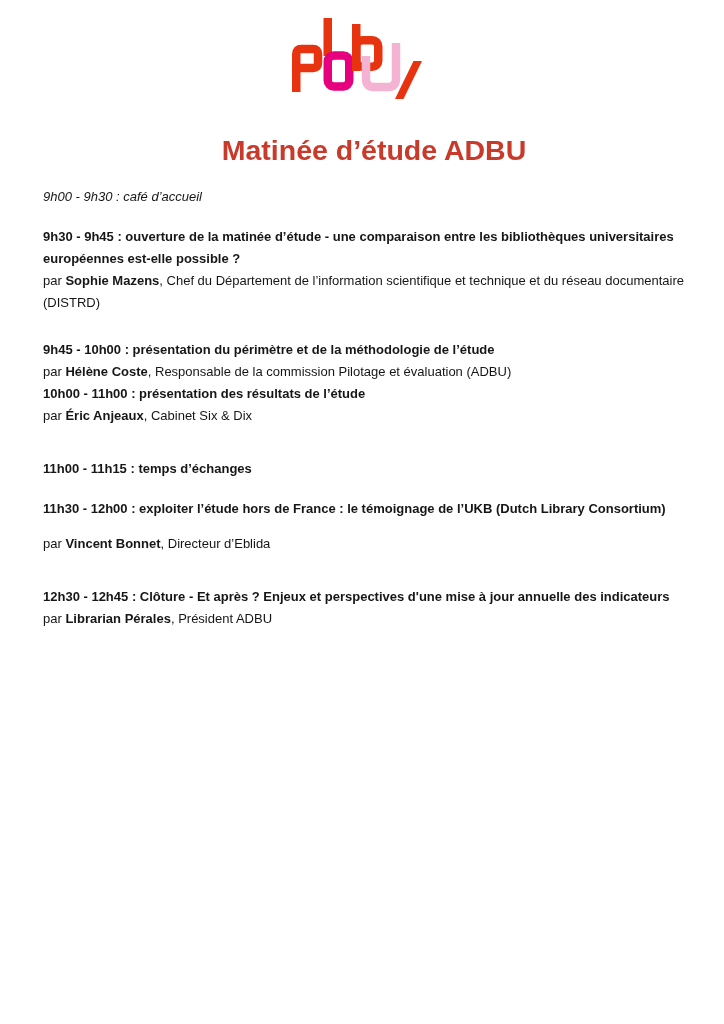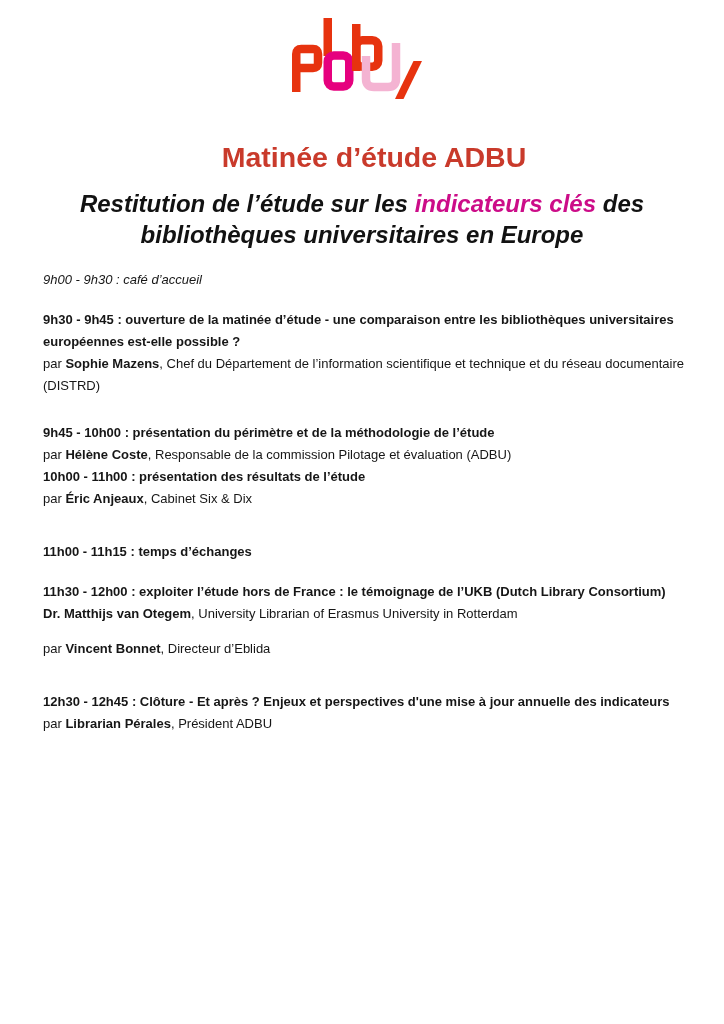--- a/index.html
+++ b/index.html
@@ -13,21 +13,21 @@
   .page { position: relative; width: 724px; height: 1024px; }
 
   .logo-wrap {
     padding-top: 16px;
     display: flex;
     justify-content: center;
   }
   .logo-wrap svg { display: block; }
 
   .doc-title {
-    margin-top: 20px;
+    margin-top: 13px;
     text-align: center;
     font-size: 28.5px;
     line-height: 33px;
     font-weight: 700;
     padding-left: 24px;
   }
 
   .doc-subtitle {
     margin: 14px auto 0;
     max-width: 650px;
@@ -99,24 +99,20 @@
       <rect x="64.25" y="24.25" width="22" height="26.5" rx="6" fill="none" stroke-width="8.5" stroke="#e7330f"></rect>
 
       <path d="M 74 40 L 74 63 Q 74 71 82 71 L 96 71 Q 104 71 104 63 L 104 27" fill="none" stroke-width="8.5" stroke="#f4b3d2"></path>
 
       <path d="M 121.5 45 L 130 45 L 111.5 83 L 103 83 Z" fill="#e7330f"></path>
     </svg>
   </div>
 
   <div class="doc-title" style="color: rgb(201, 58, 43);">Matinée d’étude ADBU</div>
 
-  <div class="doc-subtitle">
-    <span>Restitution de l’étude sur les </span><span style="color: rgb(204, 12, 136);">indicateurs clés</span><span> des</span><br>
-    <span>bibliothèques universitaires en Europe</span>
-  </div>
 
 
   <div class="content">
 
     <div>
         <div class="item">
           <p><span class="i">9h00 - 9h30 : café d’accueil</span></p>
         </div>
         <div class="item">
           <p><span class="b">9h30 - 9h45 : ouverture de la matinée d’étude - </span><span class="bi">une comparaison entre les bibliothèques universitaires européennes est-elle possible ?</span></p>
@@ -128,21 +124,20 @@
         </div>
         <div class="item">
           <p><span class="b">10h00 - 11h00 : présentation des résultats de l’étude</span></p>
           <p><span>par </span><span class="b">Éric Anjeaux</span><span>, Cabinet Six &amp; Dix</span></p>
         </div>
         <div class="item">
           <p><span class="bi">11h00 - 11h15 : temps d’échanges</span></p>
         </div>
         <div class="item">
           <p><span class="b">11h30 - 12h00 : exploiter l’étude hors de France : le témoignage de l’UKB (Dutch Library Consortium)</span></p>
-          <p><span class="b">Dr. Matthijs van Otegem</span><span>, University Librarian of Erasmus University in Rotterdam</span></p>
         </div>
         <div class="item">
           <p><span>par </span><span class="b">Vincent Bonnet</span><span>, Directeur d’Eblida</span></p>
         </div>
         <div class="item">
           <p><span class="b">12h30 - 12h45 : Clôture - Et après ? Enjeux et perspectives d'une mise à jour annuelle des indicateurs</span></p>
           <p><span>par </span><span class="b">Librarian Pérales</span><span>, Président ADBU</span></p>
         </div>
       </div>
   </div>

